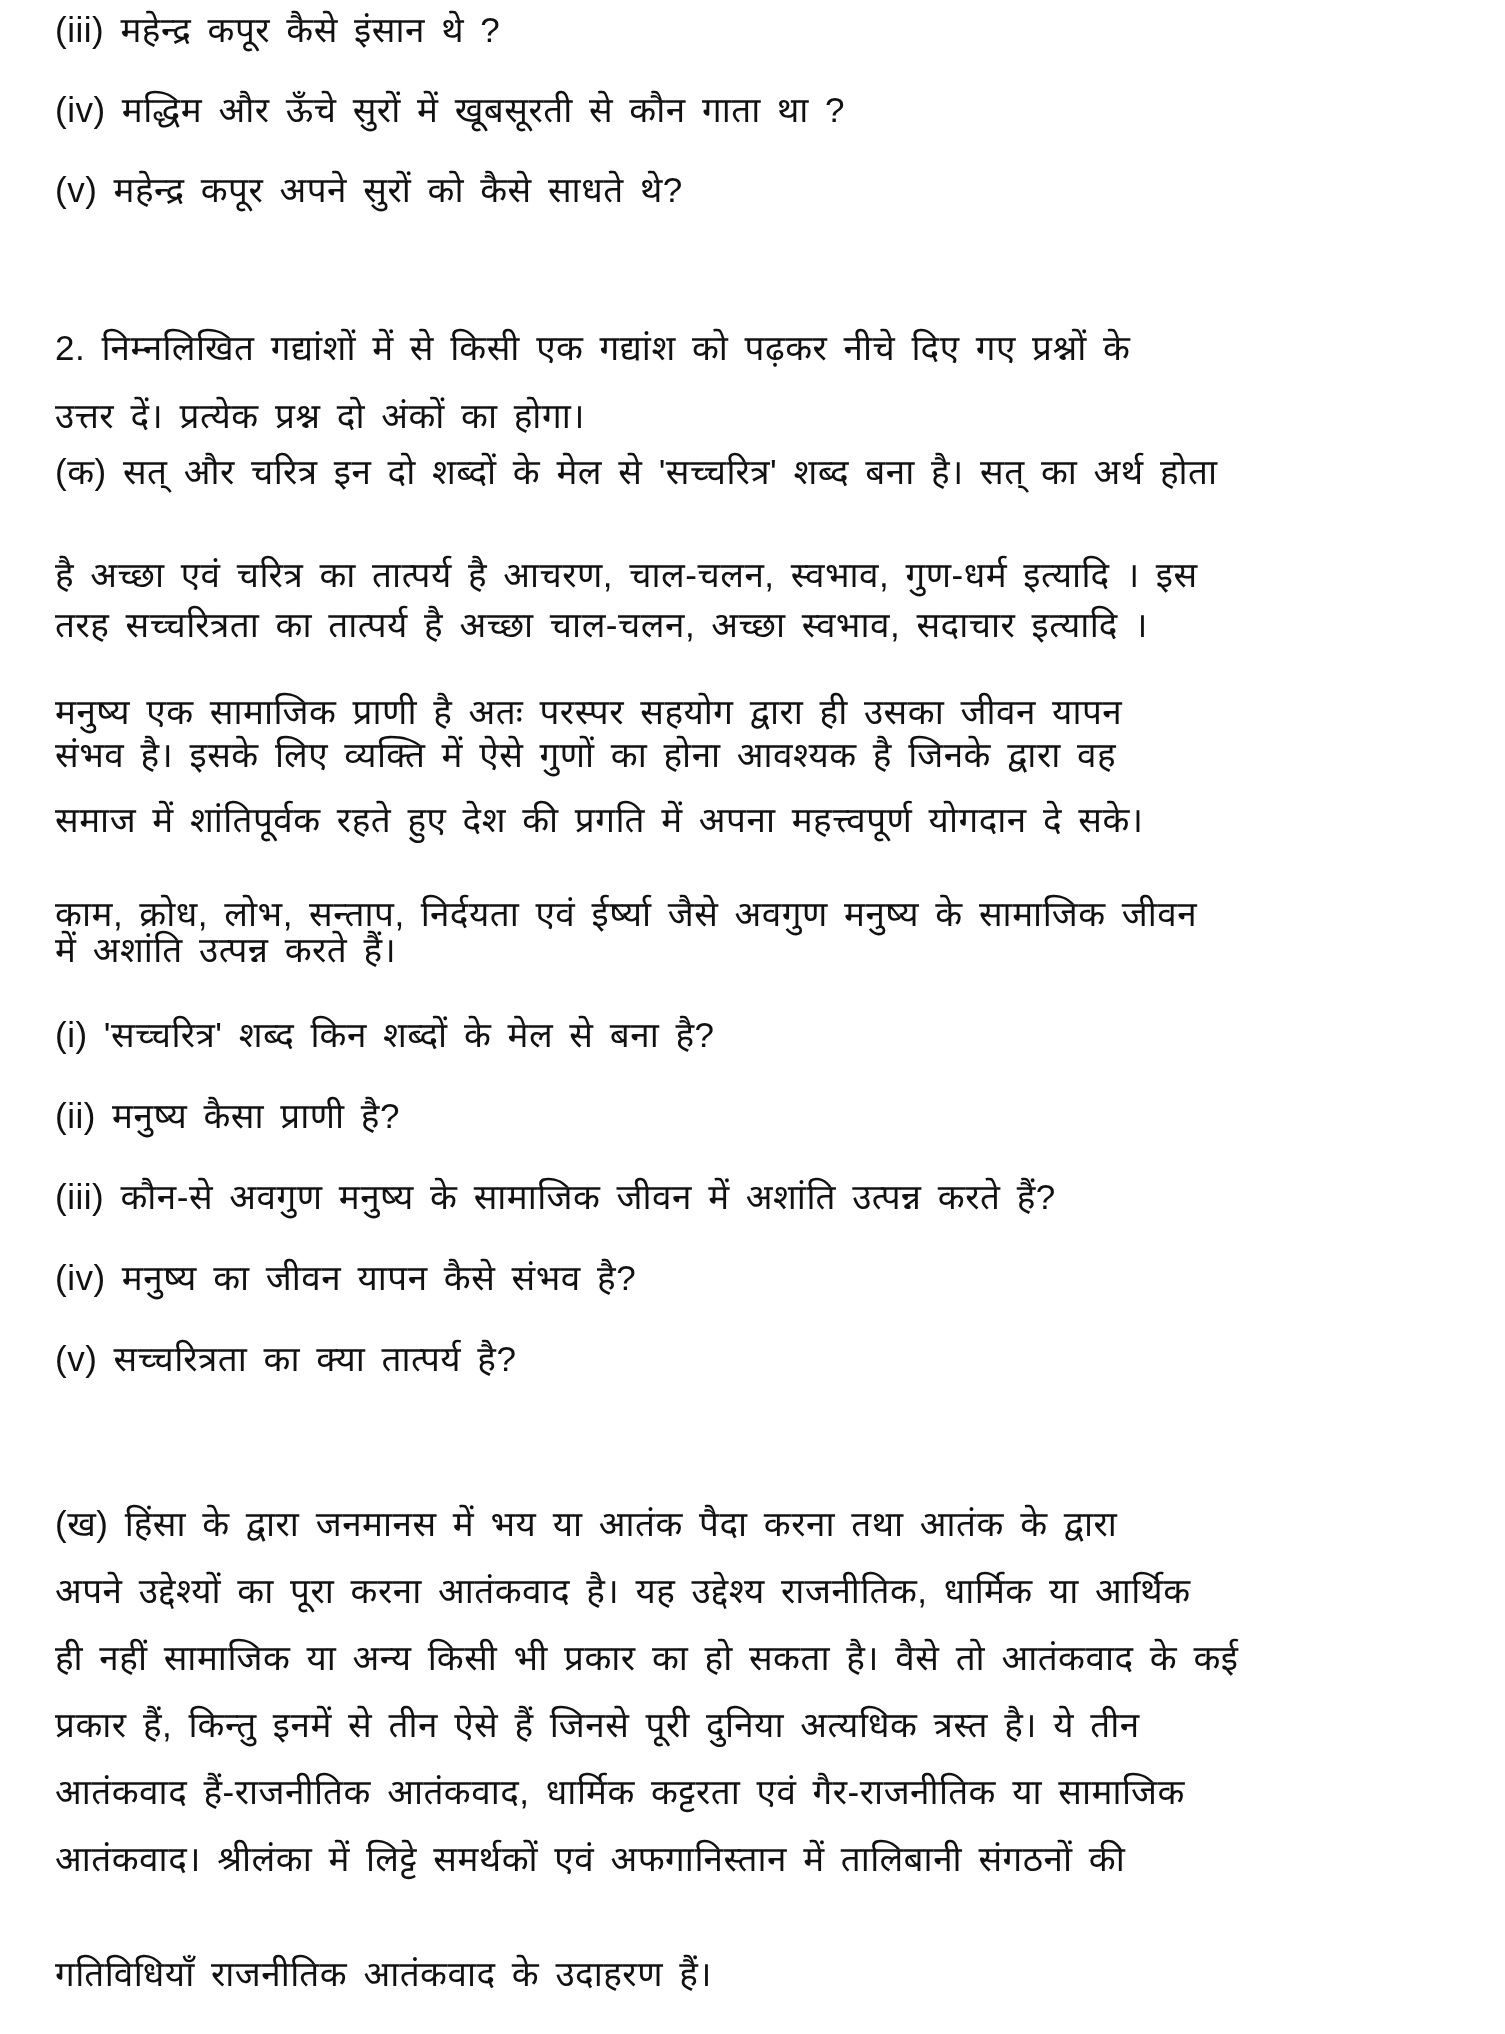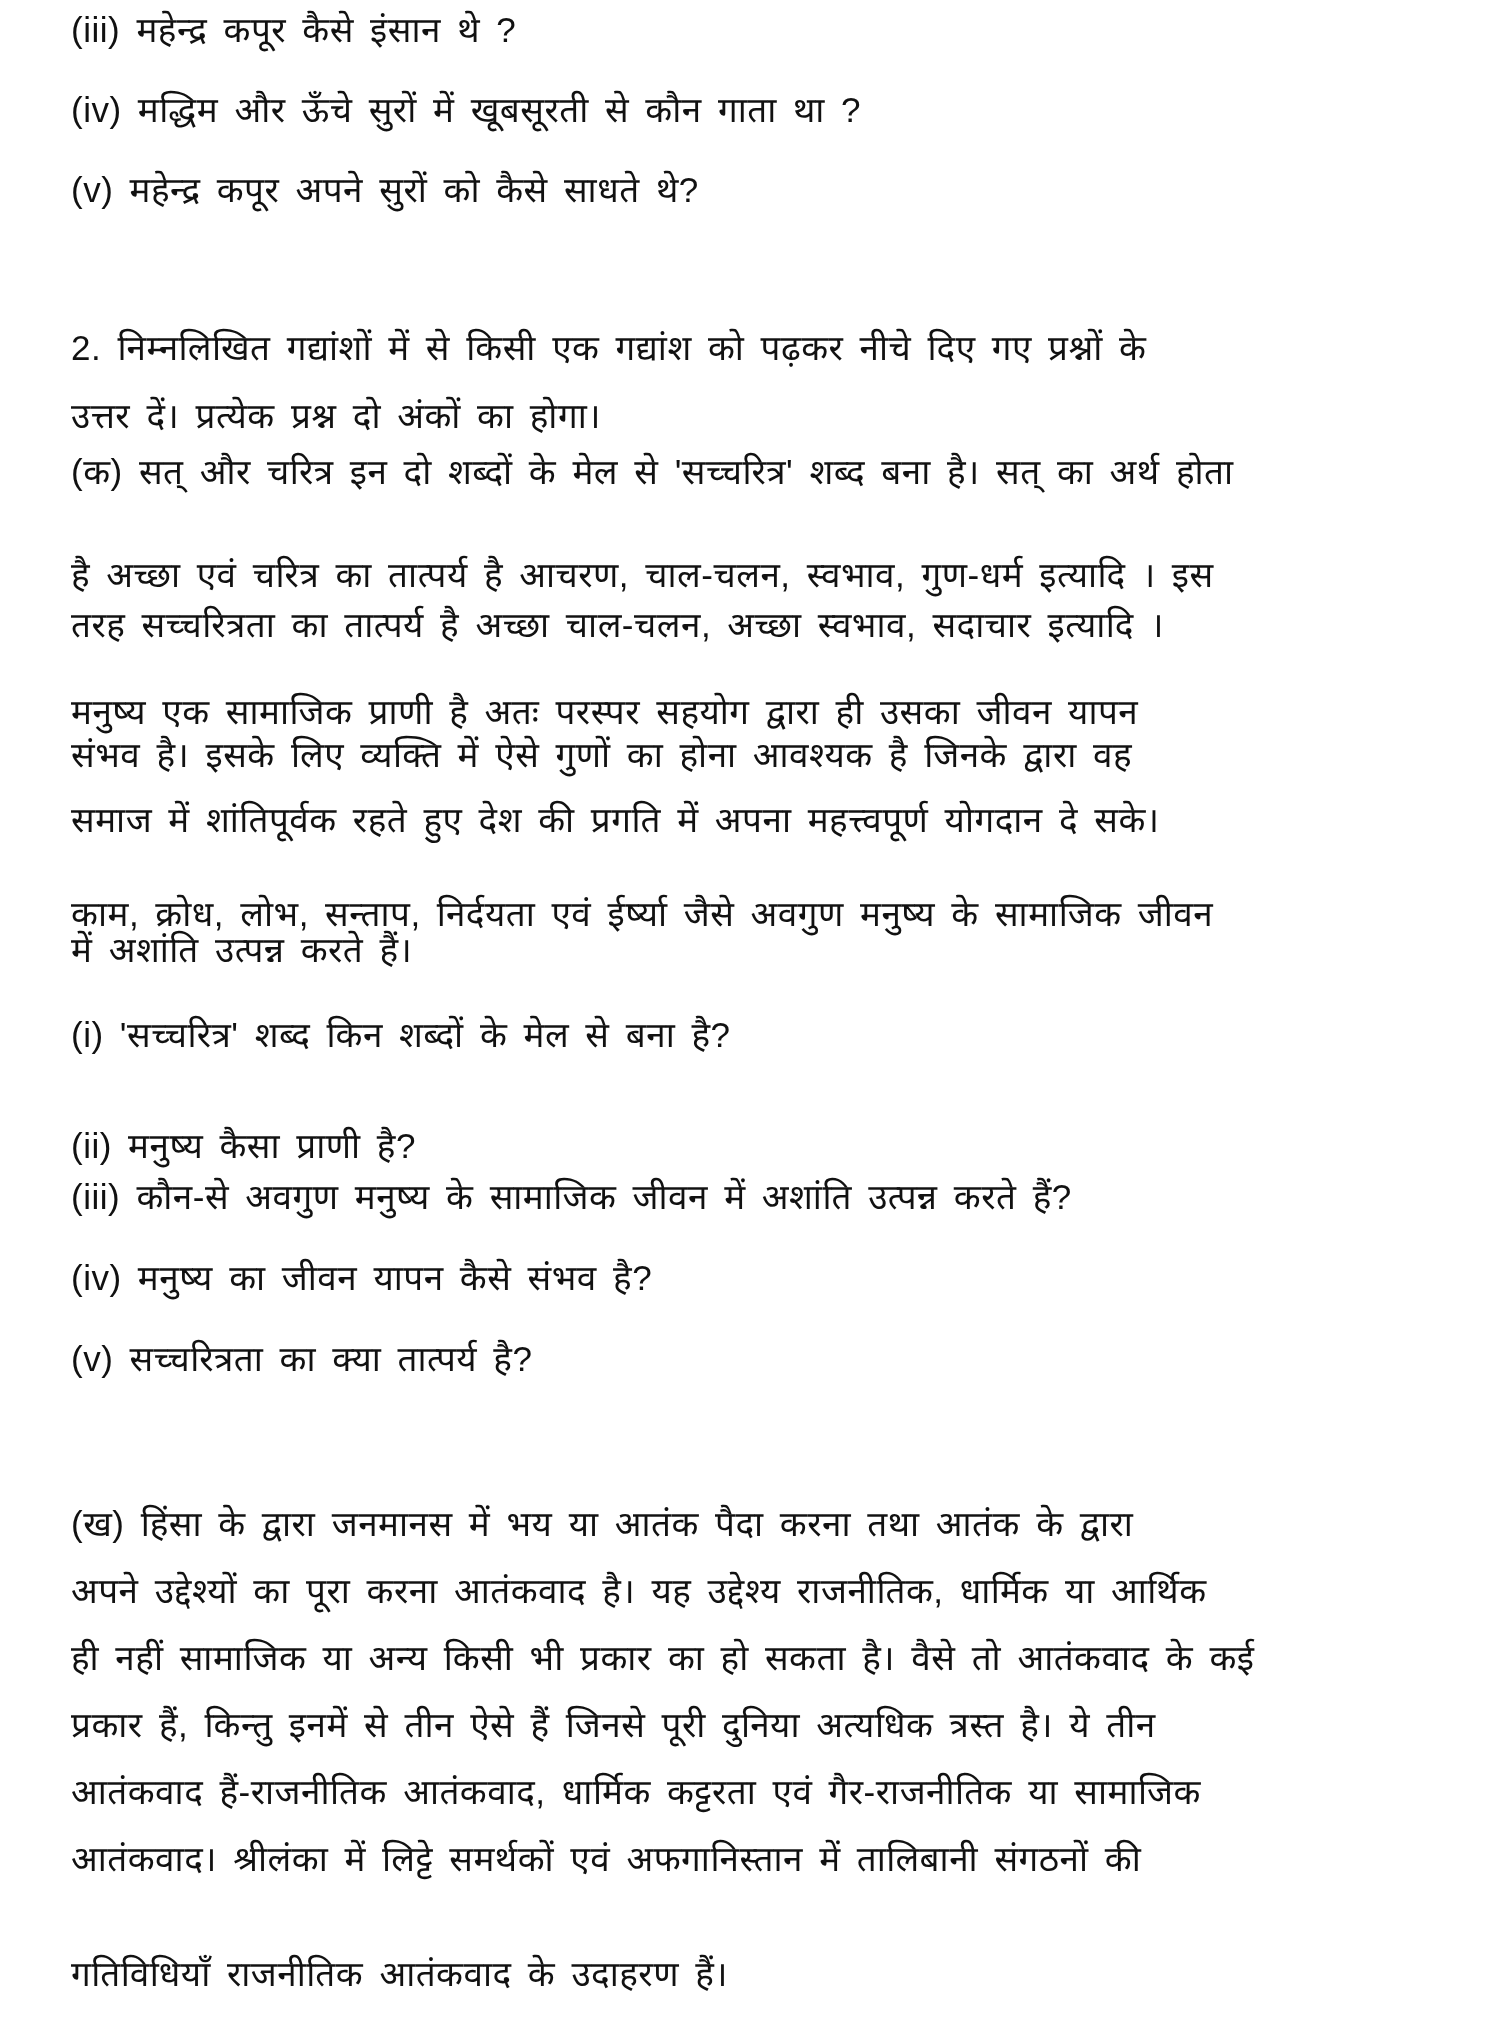--- a/index.html
+++ b/index.html
@@ -4,21 +4,21 @@
 <style>
   html, body { margin: 0; padding: 0; background: #ffffff; }
   body {
     width: 1505px; height: 2034px; position: relative; overflow: hidden;
     font-family: "Liberation Sans", "DejaVu Sans", sans-serif;
     color: #111111;
   }
   .line {
     position: absolute; left: 55px;
     font-size: 35px; line-height: 44px; white-space: nowrap;
-    letter-spacing: 0.5px; word-spacing: 6px; margin-left: 16px;
+    letter-spacing: 0.5px; word-spacing: 6px;
   }
 </style>
 </head>
 <body>
 
 <div>
 
   <div class="line" style="top:8px">
     <span>(iii)</span>
     <span>महेन्द्र कपूर कैसे इंसान थे ?</span>
@@ -44,21 +44,21 @@
     <div class="line" style="top:798px">समाज में शांतिपूर्वक रहते हुए देश की प्रगति में अपना महत्त्वपूर्ण योगदान दे सके।</div>
     <div class="line" style="top:892px">काम, क्रोध, लोभ, सन्ताप, निर्दयता एवं ईर्ष्या जैसे अवगुण मनुष्य के सामाजिक जीवन</div>
     <div class="line" style="top:928px">में अशांति उत्पन्न करते हैं।</div>
   </div>
 
   <div>
     <div class="line" style="top:1013px">
       <span>(i)</span>
       <span>'सच्चरित्र' शब्द किन शब्दों के मेल से बना है?</span>
     </div>
-    <div class="line" style="top:1124px">
+    <div class="line" style="top:1094px">
       <span>(ii)</span>
       <span>मनुष्य कैसा प्राणी है?</span>
     </div>
     <div class="line" style="top:1175px">
       <span>(iii)</span>
       <span>कौन-से अवगुण मनुष्य के सामाजिक जीवन में अशांति उत्पन्न करते हैं?</span>
     </div>
     <div class="line" style="top:1256px">
       <span>(iv)</span>
       <span>मनुष्य का जीवन यापन कैसे संभव है?</span>

